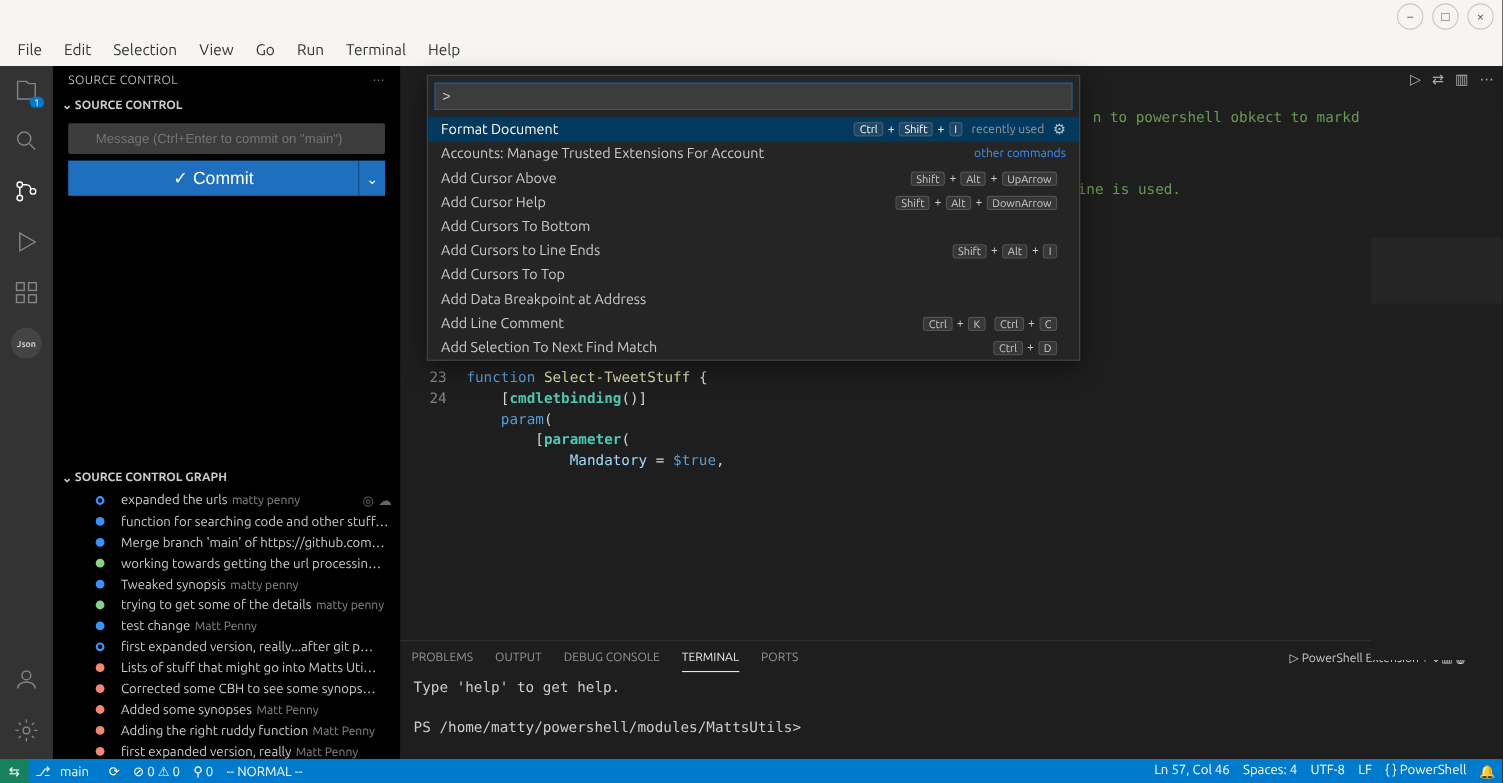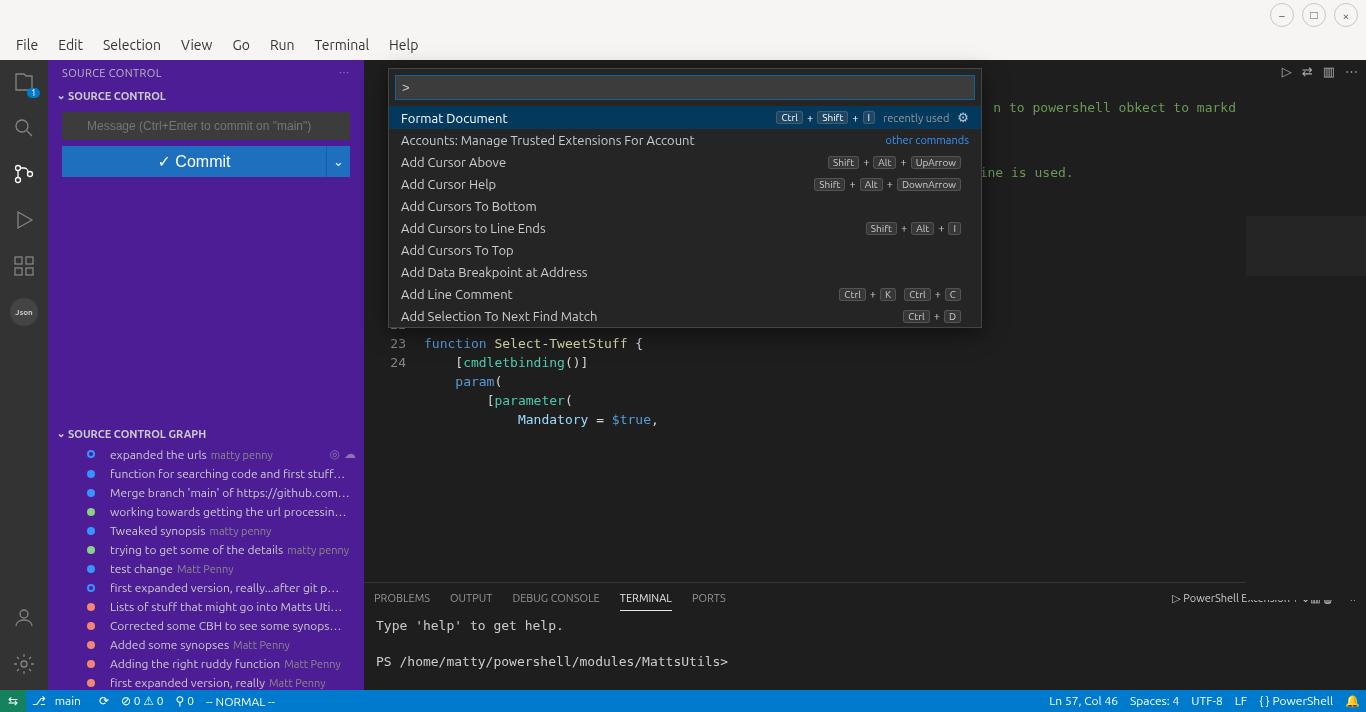--- a/index.html
+++ b/index.html
@@ -26,21 +26,21 @@
 
 
 .activitybar { width: 48px; background: #333333; display: flex; flex-direction: column; align-items: center; padding-top: 8px; gap: 18px; position: relative; }
 .activitybar .ab-icon { width: 28px; height: 28px; display: flex; align-items: center; justify-content: center; cursor: pointer; position: relative; }
 .activitybar svg { width: 24px; height: 24px; stroke: #848484; fill: none; stroke-width: 1.3; }
 .activitybar .active svg { stroke: #fff; }
 .ab-badge { position: absolute; bottom: -2px; right: -2px; background: #007acc; color: #fff; border-radius: 8px; font-size: 9px; padding: 0 4px; }
 .ab-bottom { margin-top: auto; margin-bottom: 12px; display: flex; flex-direction: column; gap: 18px; align-items: center; }
 
 
-.sidebar { width: 316px; background: #4c1d95; display: flex; flex-direction: column; color: #ccc; }
+.sidebar { width: 316px; background: #000000; display: flex; flex-direction: column; color: #ccc; }
 .sb-header { display: flex; align-items: center; padding: 6px 14px; font-size: 11px; letter-spacing: .4px; color: #bbb; }
 .sb-header .more { margin-left: auto; opacity: .6; }
 .sb-sectitle { display: flex; align-items: center; padding: 4px 6px; font-size: 11px; font-weight: 600; }
 .sb-sectitle .chev { width: 14px; text-align: center; }
 .commit-box { margin: 6px 14px 0 14px; }
 .commit-msg { width: 100%; background: #3c3c3c; border: 1px solid #3c3c3c; color: #ccc; padding: 6px 24px; font-size: 12px; border-radius: 2px; }
 .commit-btn { display: flex; margin-top: 6px; }
 .commit-btn button { flex: 1; background: #1f6fbf; color: #fff; border: none; padding: 6px 0; font-size: 16px; cursor: pointer; }
 .commit-btn .dd { width: 24px; flex: none; background: #1f6fbf; border-left: 1px solid rgba(0,0,0,.15); color: #fff; display: flex; align-items: center; justify-content: center; cursor: pointer; }
 .graph { flex: 1; overflow: hidden; font-size: 12px; padding-left: 26px; }
@@ -63,21 +63,21 @@
 .code-area { display: flex; padding-top: 46px; height: 540px; overflow: hidden; }
 .gutter { width: 60px; text-align: right; color: #858585; font-family: 'Consolas', monospace; font-size: 13px; line-height: 19px; padding-right: 18px; }
 .gutter div { height: 19px; }
 .code { flex: 1; font-family: 'Consolas', monospace; font-size: 13px; line-height: 19px; white-space: pre; color: #d4d4d4; overflow: hidden; }
 .code div { height: 19px; }
 .lbl { font-size: 11px; color: #999; font-family: sans-serif; }
 .c-cm { color: #6a9955; }
 .c-kw { color: #569cd6; }
 .c-fun { color: #dcdcaa; }
 .c-punc { color: #d4d4d4; }
-.c-type { color: #4ec9b0; }
+.c-type { color: #4ec9b0; font-weight: bold; }
 .c-var { color: #9cdcfe; }
 
 
 .minimap { position: absolute; right: 0; top: 46px; width: 120px; height: 494px; background: #1e1e1e; }
 .mini-highlight { position: absolute; left: 0; right: 0; height: 60px; top: 110px; background: rgba(255,255,255,.03); }
 
 
 .panel { height: 112px; border-top: 1px solid #333; display: flex; flex-direction: column; background: #1e1e1e; }
 .panel-tabs { display: flex; align-items: center; height: 30px; font-size: 11px; color: #969696; padding: 0 10px; gap: 20px; }
 .panel-tabs span { cursor: pointer; padding: 6px 0; }
@@ -214,21 +214,21 @@
     <div class="graph-msg">expanded the urls<span class="graph-author">matty penny</span></div>
     <div class="graph-actions">
             <span>◎</span>
             <span>☁</span>
           </div>
         </div>
         <div class="graph-row">
           <div class="graph-rail">
             <div class="dot"></div>
           </div>
-    <div class="graph-msg">function for searching code and first stuff…</div>
+    <div class="graph-msg">function for searching code and other stuff…</div>
     </div>
         <div class="graph-row">
           <div class="graph-rail">
             <div class="dot"></div>
           </div>
     <div class="graph-msg">Merge branch 'main' of https://github.com…</div>
     </div>
         <div class="graph-row">
           <div class="graph-rail">
             <div class="dot green"></div>

